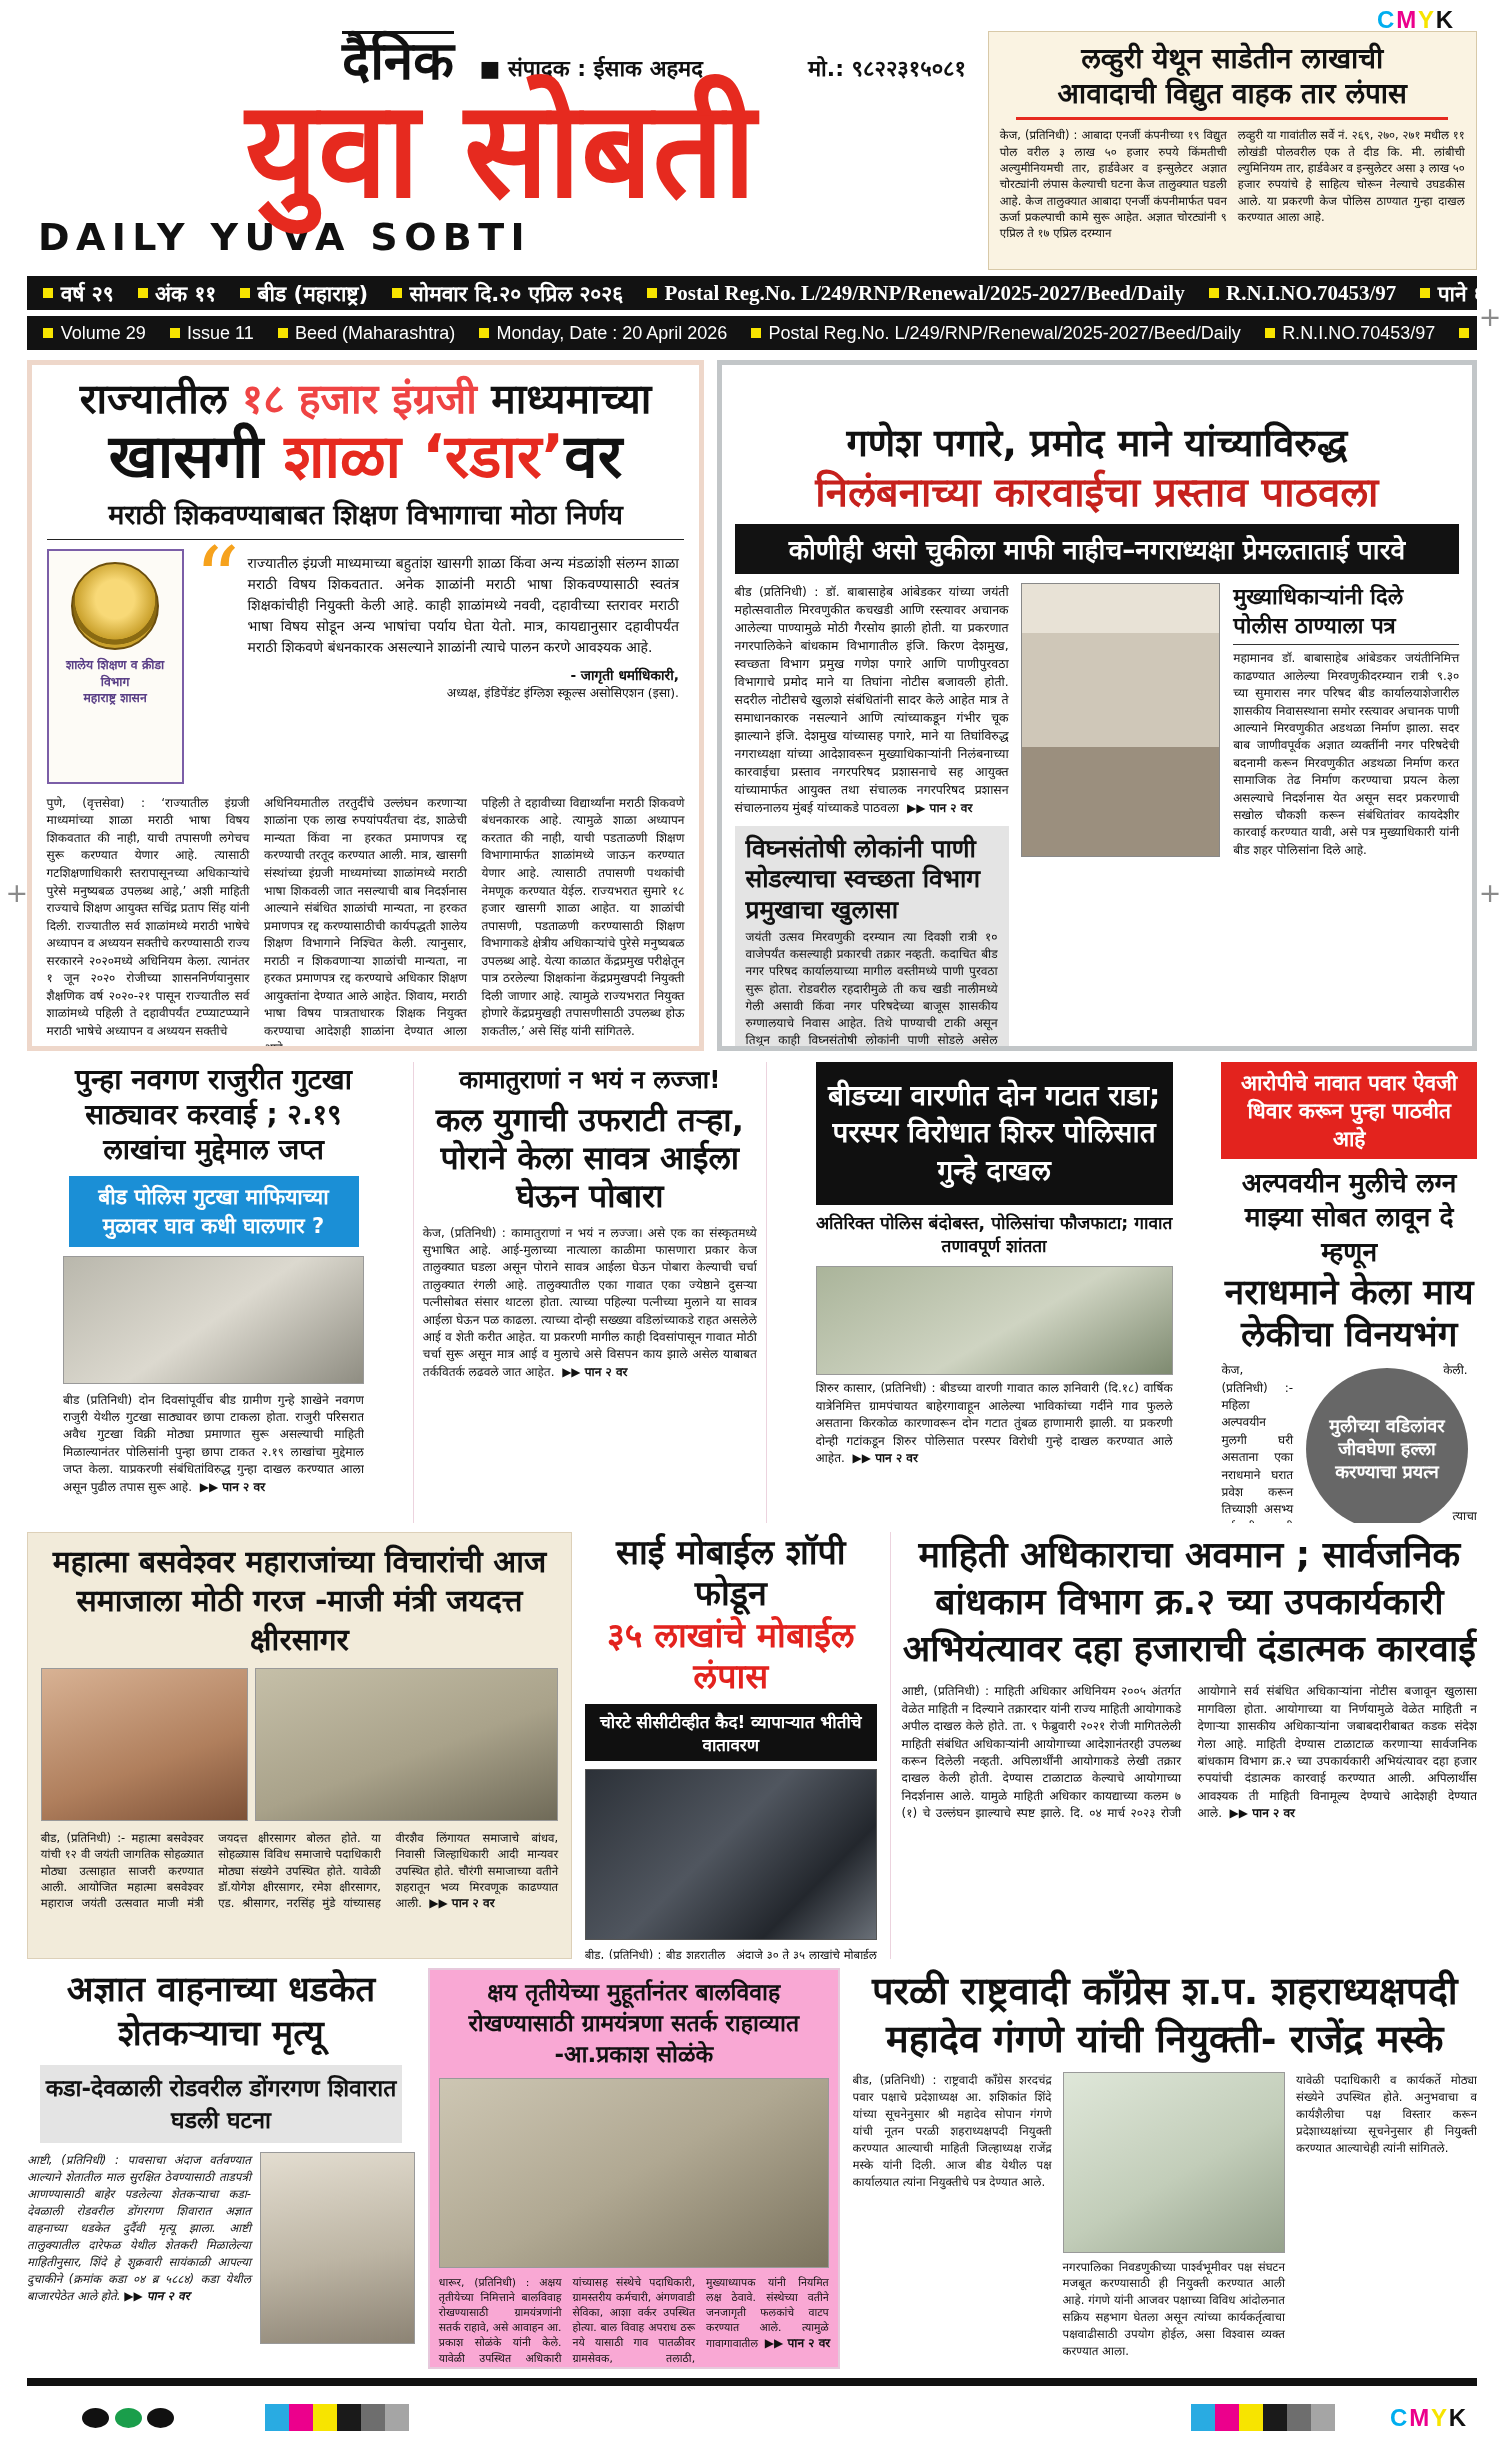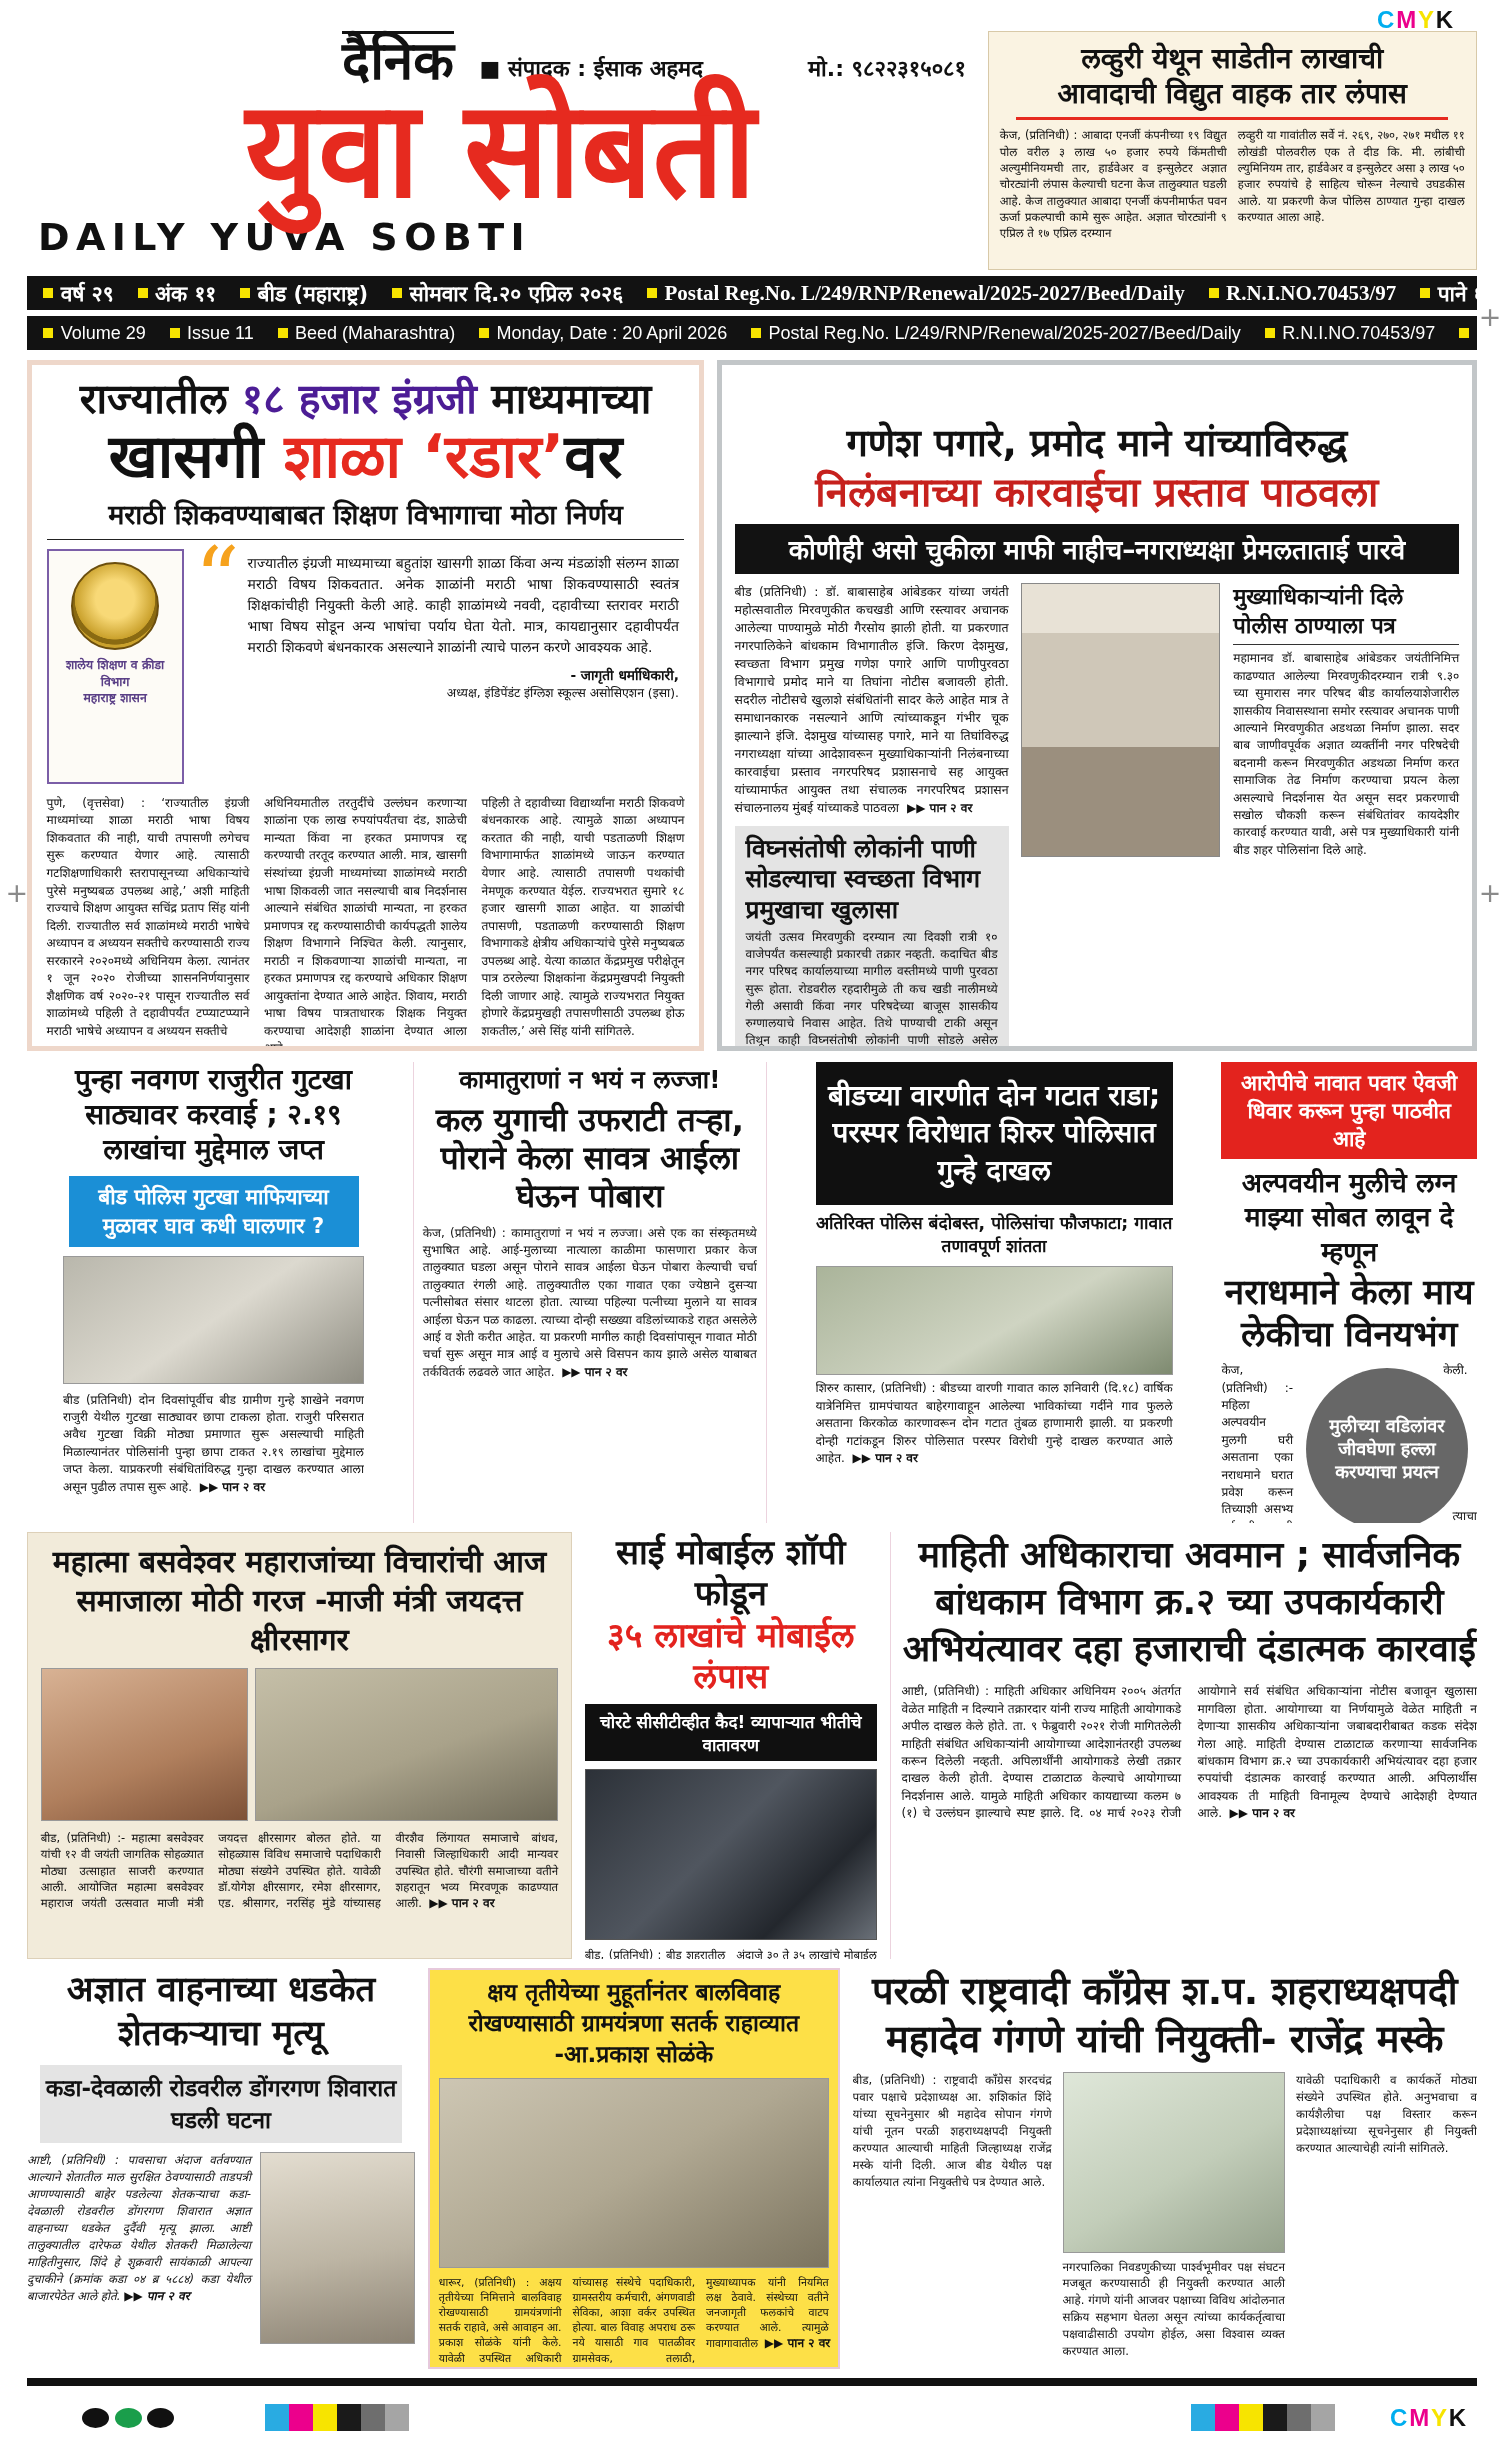--- a/index.html
+++ b/index.html
@@ -50,21 +50,21 @@
   .row3 { height:427px; margin-top:9px; }
   .row4 { height:401px; margin-top:9px; }
 
   .box-pink { border:5.5px solid #eed7ca; background:#fff; }
   .box-gray { border:5.5px solid #c2c6c8; background:#fff; }
 
   
   .lead-left { width:677px; padding:11px 14.6px; overflow:hidden; }
   .ll-h1 { font-size:41px; font-weight:900; text-align:center; line-height:1.15; white-space:nowrap;}
   .ll-h2 { font-size:60px; font-weight:900; text-align:center; line-height:1.1; white-space:nowrap;}
-  .blue-t { color:#4c1d95; } .red-t { color:#e62a1f; }
+  .blue-t { color:#ef4444; } .red-t { color:#e62a1f; }
   .ll-sub { font-size:27px; font-weight:900; text-align:center; margin-top:5.5px; padding-bottom:7.3px; border-bottom:1.8px solid #222; }
   .ll-mid { display:flex; gap:9px; margin-top:9px; height:235px; }
   .emblem-box { width:137px; flex:none; border:2.7px solid #7b5ea7; padding:7.3px 3.6px; text-align:center; background:#fdfbf6;}
   .emblem-circle { width:88px; height:88px; margin:3.6px auto 7.3px; border-radius:50%;
       background:radial-gradient(circle at 50% 42%, #f8d977 0 30%, #caa12c 62%, #8a6a12 63% 70%, #caa12c 71%); border:2.7px solid #6b4e0e;}
   .emblem-cap { font-size:12.3px; font-weight:bold; color:#5a3f86; line-height:1.35; }
   .quote-wrap { flex:1; position:relative; padding:3.6px 5.5px 0 55px; }
   .quote-mark { position:absolute; left:1.8px; top:-12.8px; font-family:"DejaVu Serif", serif; font-size:88px; color:#f6a21d; line-height:1; }
   .quote-text { font-size:14px; line-height:1.5; text-align:justify; }
   .quote-by { text-align:right; font-weight:bold; font-size:13.7px; margin-top:7.3px; }
@@ -131,21 +131,21 @@
   .r3c-h { font-size:36px; font-weight:900; text-align:center; line-height:1.3; }
   .r3c-body { column-count:2; column-gap:16.4px; font-size:12px; line-height:1.45; text-align:justify; margin-top:11px;}
 
   
   .r4a { width:388px; flex:none; overflow:hidden; }
   .r4a-h { font-size:35px; font-weight:900; text-align:center; line-height:1.25; }
   .r4a-sub { background:#e4e4e4; font-size:23px; font-weight:bold; text-align:center; line-height:1.4; padding:7.3px 5.5px; margin:9px 12.8px; }
   .r4a-main { display:flex; gap:9px; }
   .r4a-txt { flex:1; font-size:11.7px; line-height:1.45; text-align:justify;font-style:italic; }
   .ph-farmer { width:155px; height:192px; flex:none; background:linear-gradient(170deg,#e3ddd0,#bdb5a4 55%,#8c8374); border:0.9px solid #999;}
-  .r4b { width:412px; flex:none; border:2.7px solid #e6c9dc; background:#fde047; padding:7.3px 9px; overflow:hidden;}
+  .r4b { width:412px; flex:none; border:2.7px solid #e6c9dc; background:#f9a8d4; padding:7.3px 9px; overflow:hidden;}
   .r4b-h { font-size:23px; font-weight:900; text-align:center; line-height:1.35; }
   .ph-balvivah { height:190px; background:linear-gradient(150deg,#cdc6b3,#b0a892 50%,#7c745f); border:0.9px solid #999; margin:7.3px 0;}
   .r4b-body { column-count:3; column-gap:11px; font-size:10.8px; line-height:1.4; text-align:justify;}
   .r4c { flex:1; overflow:hidden; }
   .r4c-h { font-size:38px; font-weight:900; text-align:center; line-height:1.25; }
   .r4c-main { display:flex; gap:11px; margin-top:9px; }
   .r4c-col { font-size:11.7px; line-height:1.45; text-align:justify; }
   .r4c-col1 { width:199px; flex:none; }
   .r4c-mid { flex:1; }
   .ph-parli { height:181px; background:linear-gradient(150deg,#dfe7d9,#c2cdb9 55%,#96a28c); border:0.9px solid #999; margin-bottom:5.5px;}

